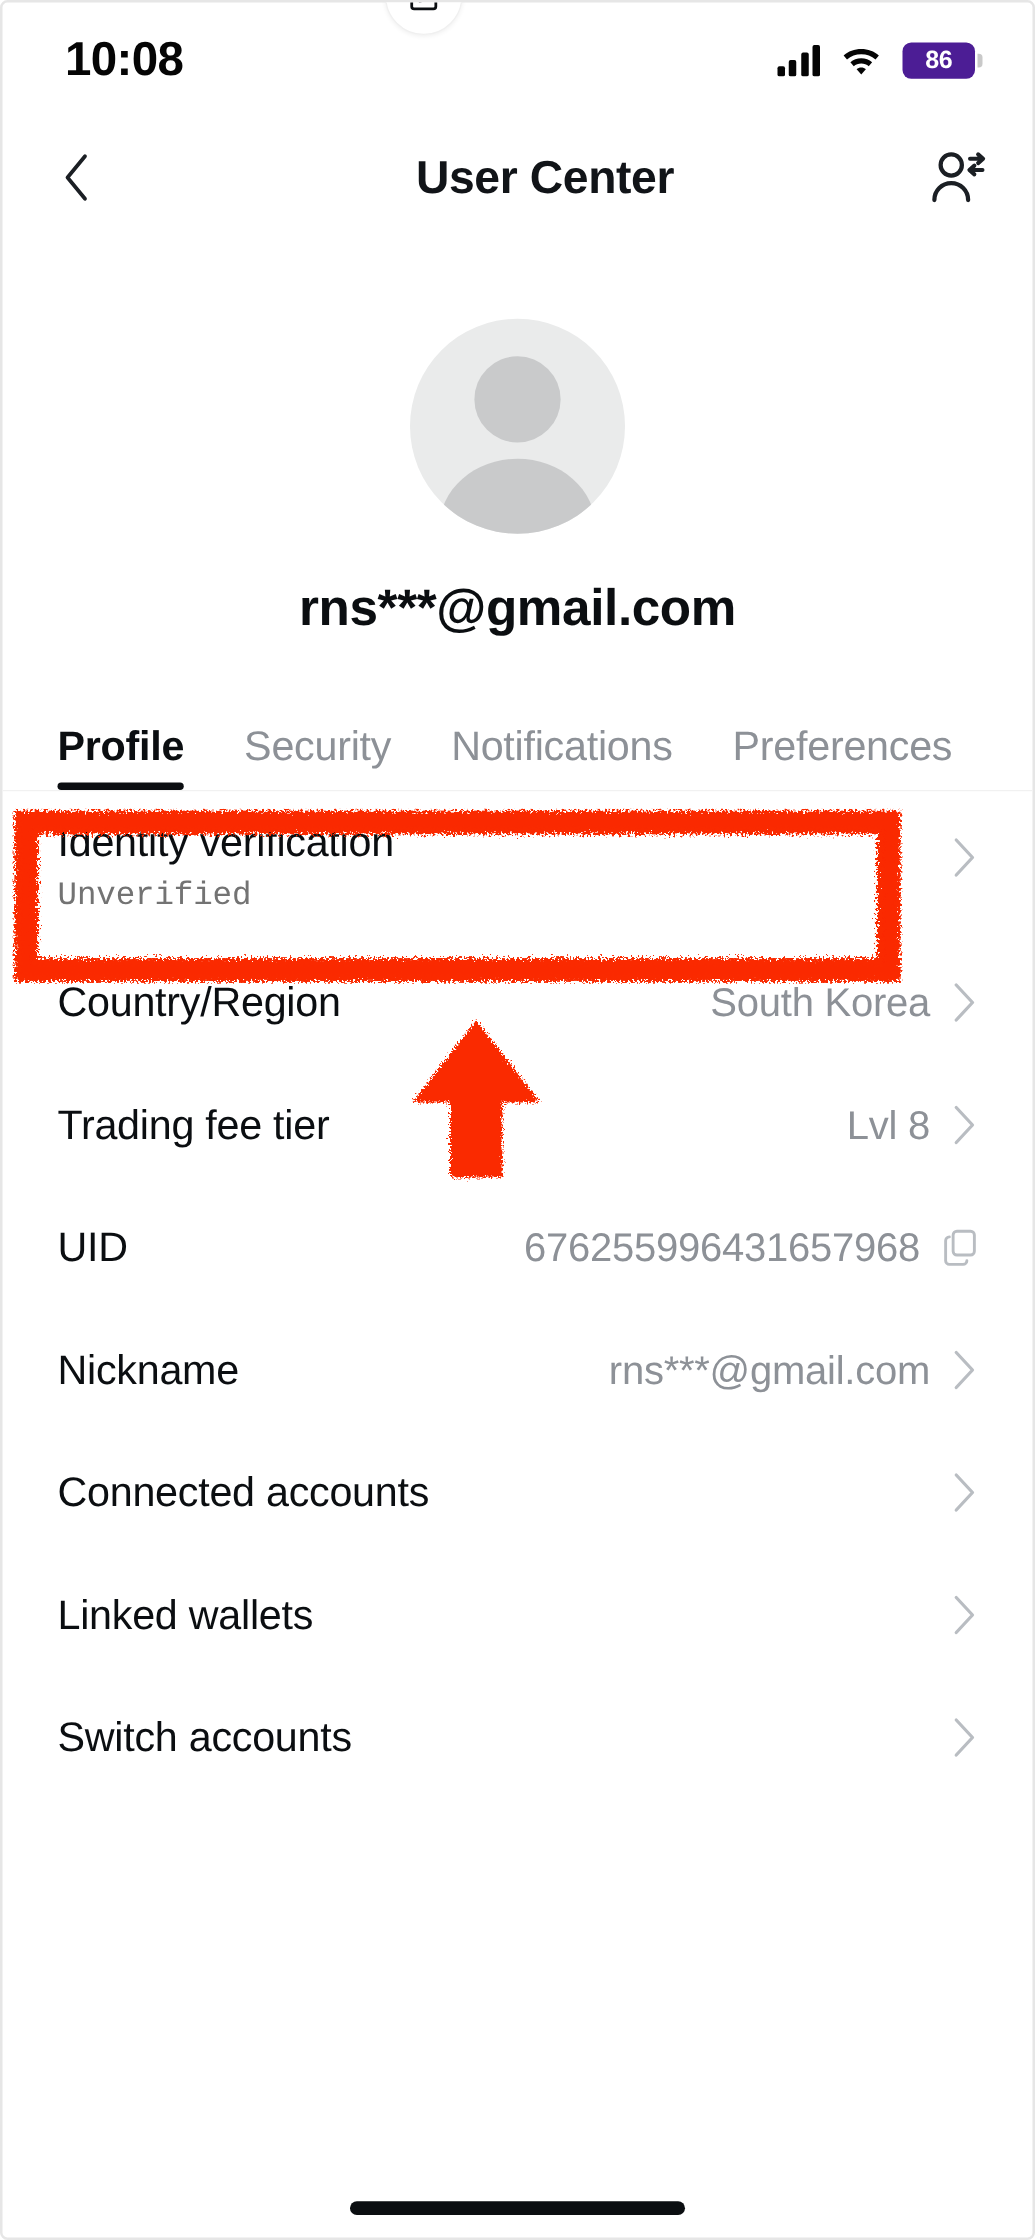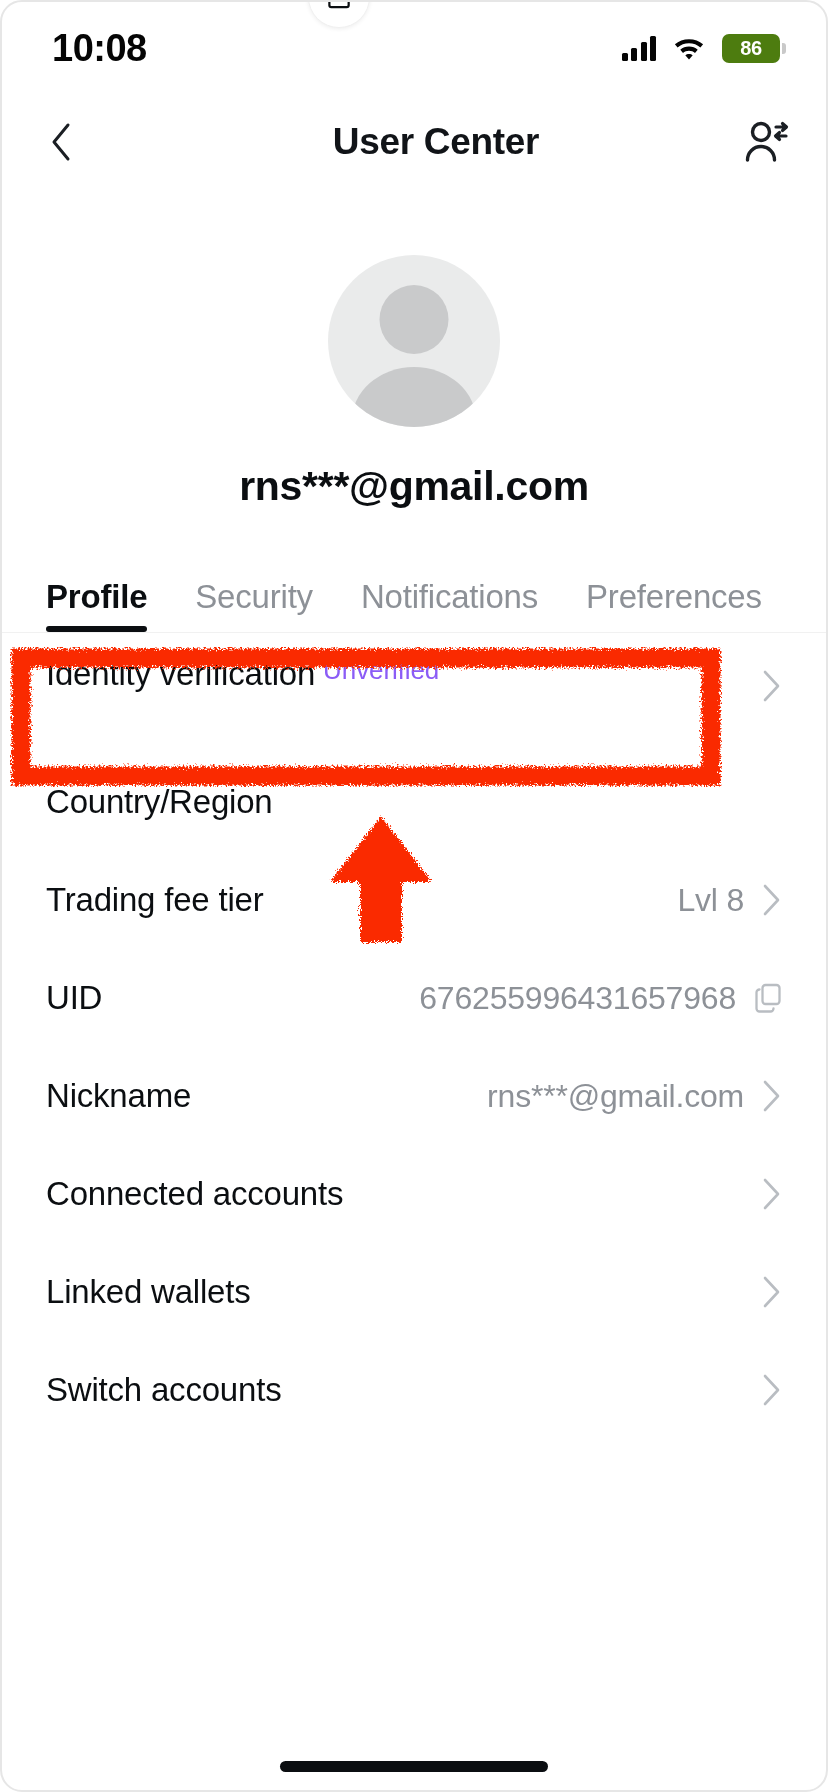--- a/index.html
+++ b/index.html
@@ -8,21 +8,21 @@
     background:#ffffff;
     font-family:"Liberation Sans", sans-serif;
     -webkit-font-smoothing:antialiased;
     overflow:hidden;
   }
   #phone {
     position:relative;
     width:828px; height:1792px;
     background:#ffffff;
     border:2px solid #e6e6e6;
-    border-radius:22px;
+    border-radius:6px;
     overflow:hidden;
   }
 
   
   .statusbar {
     position:relative;
     height:92px;
     display:flex; align-items:center; justify-content:space-between;
     padding:0 46px 0 50px;
   }
@@ -33,21 +33,21 @@
   .sb-right { display:flex; align-items:center; gap:16px; }
   .sig { display:flex; align-items:flex-end; gap:3.5px; height:26px; }
   .sig i { display:block; width:6px; background:#050505; border-radius:1.5px; }
   .sig i:nth-child(1){ height:8px; }
   .sig i:nth-child(2){ height:13px; }
   .sig i:nth-child(3){ height:19px; }
   .sig i:nth-child(4){ height:25px; }
   .wifi { width:34px; height:26px; position:relative; }
   .batt {
     position:relative; width:58px; height:29px;
-    background:#4d7c0f; border-radius:7px;
+    background:#4c1d95; border-radius:7px;
     display:flex; align-items:center; justify-content:center;
   }
   .batt span {
     font-size:20px; font-weight:700; color:#ffffff;
     letter-spacing:-0.4px; line-height:1;
   }
   .batt:after {
     content:""; position:absolute; right:-6px; top:9px;
     width:4px; height:11px; background:#c9c9c9;
     border-radius:0 3px 3px 0;
@@ -119,23 +119,23 @@
   }
 
   
   .list { padding:0 44px; }
   .row {
     position:relative;
     display:flex; align-items:center; justify-content:space-between;
     min-height:98px;
   }
   .row.with-sub { min-height:120px; align-items:flex-start; padding-top:22px; }
-  .row-left { display:flex; flex-direction:row; gap:8px; }
+  .row-left { display:flex; flex-direction:column; gap:8px; }
   .row-label { font-size:33px; color:#0b0e11; letter-spacing:-0.2px; }
-  .row-sub { font-size:26px; color:#8b5cf6; letter-spacing:-0.1px; }
+  .row-sub { font-size:26px; color:#737373; letter-spacing:-0.1px;font-family:Liberation Mono, monospace; }
   .row-right { display:flex; align-items:center; gap:18px; }
   .row-value { font-size:32px; color:#8d9197; letter-spacing:-0.2px; }
   .chev { width:20px; height:34px; flex:none; }
   .copy-ico { width:28px; height:30px; flex:none; }
   .row.with-sub .row-right { margin-top:14px; }
   .row.logout .row-label { color:#f03b5c; }
 
   
   .annot-box {
     position:absolute; left:8px; top:645px;
@@ -230,20 +230,26 @@
       </div>
       <div class="row-right">
         <svg class="chev" viewBox="0 0 20 34">
           <path d="M3 3 L16 17 L3 31" fill="none" stroke="#b9bdc2" stroke-width="2.6" stroke-linecap="round" stroke-linejoin="round"></path>
         </svg>
       </div>
     </div>
 
     <div class="row">
       <div class="row-label">Country/Region</div>
+      <div class="row-right">
+        <div class="row-value">South Korea</div>
+        <svg class="chev" viewBox="0 0 20 34">
+          <path d="M3 3 L16 17 L3 31" fill="none" stroke="#b9bdc2" stroke-width="2.6" stroke-linecap="round" stroke-linejoin="round"></path>
+        </svg>
+      </div>
     </div>
 
     <div class="row">
       <div class="row-label">Trading fee tier</div>
       <div class="row-right">
         <div class="row-value">Lvl 8</div>
         <svg class="chev" viewBox="0 0 20 34">
           <path d="M3 3 L16 17 L3 31" fill="none" stroke="#b9bdc2" stroke-width="2.6" stroke-linecap="round" stroke-linejoin="round"></path>
         </svg>
       </div>

